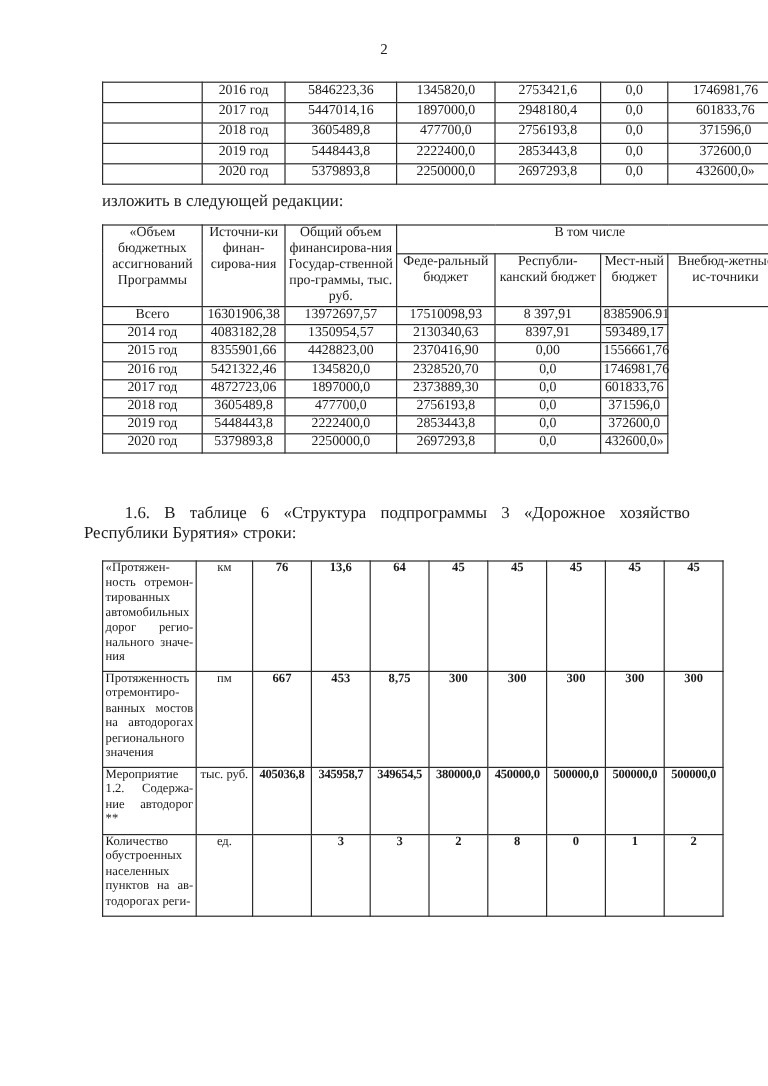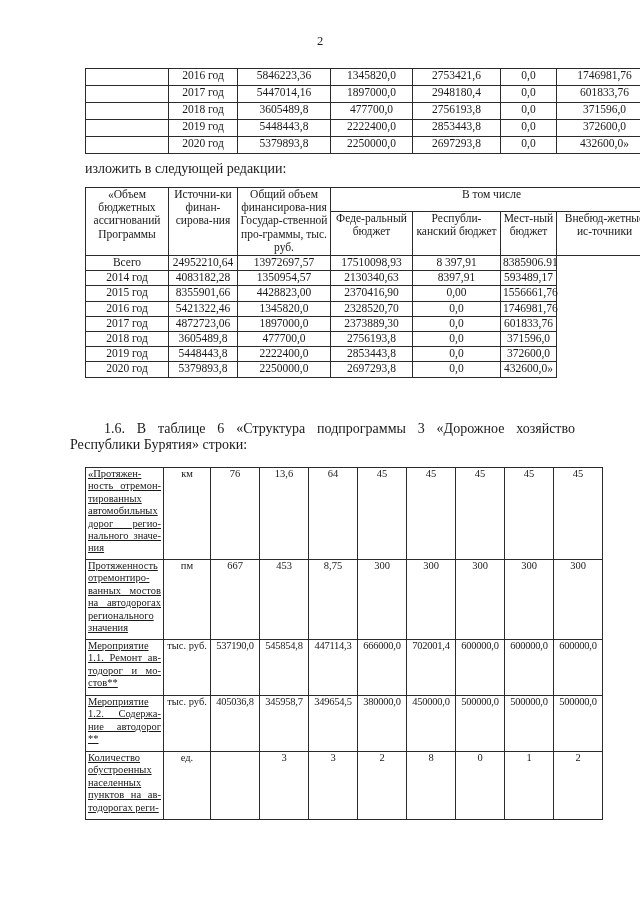--- a/index.html
+++ b/index.html
@@ -90,26 +90,27 @@
 
   
   #table3 {
     left: 85px;
     top: 467px;
     width: 517px;
     font-size: 10.5px;
     line-height: 12.4px;
   }
   #table3 td { vertical-align: top; }
-  #table3 td.lbl { white-space: normal; text-align: justify; text-align-last: left; text-decoration: underline; }
+  #table3 td.lbl { white-space: normal; text-align: justify; text-align-last: left; }
   #table3 td.num {
     text-align: center;
     white-space: nowrap;
     overflow: visible;
     padding: 0 0 1px 0;
+    font-weight: bold;
   }
   #table3 td.unit { text-align: center; white-space: normal; }
   .tight { letter-spacing: -0.25px; }
 </style>
 </head>
 <body>
 
 <div class="page">
 
   <div class="page-number">2</div>
@@ -194,21 +195,21 @@
       </tr>
       <tr>
         <td class="hdr">Феде-ральный бюджет</td>
         <td class="hdr">Республи-канский бюджет</td>
         <td class="hdr">Мест-ный бюджет</td>
         <td class="hdr">Внебюд-жетные ис-точники</td>
       </tr>
 
       <tr>
         <td class="l">Всего</td>
-        <td class="c">24952210,64</td>
+        <td class="c">16301906,38</td>
         <td class="c">13972697,57</td>
         <td class="c">17510098,93</td>
         <td class="c">8 397,91</td>
         <td class="c">8385906.91</td>
       </tr>
       <tr>
         <td class="l">2014 год</td>
         <td class="c">4083182,28</td>
         <td class="c">1350954,57</td>
         <td class="c">2130340,63</td>
@@ -298,32 +299,20 @@
         <td class="lbl" style="height:78px">Протяженность отремонтиро-ванных мостов на автодорогах регионального значения</td>
         <td class="unit">пм</td>
         <td class="num">667</td>
         <td class="num">453</td>
         <td class="num">8,75</td>
         <td class="num">300</td>
         <td class="num">300</td>
         <td class="num">300</td>
         <td class="num">300</td>
         <td class="num">300</td>
-      </tr>
-      <tr>
-        <td class="lbl" style="height:54px">Мероприятие 1.1. Ремонт ав-тодорог и мо-стов**</td>
-        <td class="unit">тыс. руб.</td>
-        <td class="num tight">537190,0</td>
-        <td class="num tight">545854,8</td>
-        <td class="num tight">447114,3</td>
-        <td class="num tight">666000,0</td>
-        <td class="num tight">702001,4</td>
-        <td class="num tight">600000,0</td>
-        <td class="num tight">600000,0</td>
-        <td class="num tight">600000,0</td>
       </tr>
       <tr>
         <td class="lbl" style="height:54px">Мероприятие 1.2. Содержа-ние автодорог **</td>
         <td class="unit">тыс. руб.</td>
         <td class="num tight">405036,8</td>
         <td class="num tight">345958,7</td>
         <td class="num tight">349654,5</td>
         <td class="num tight">380000,0</td>
         <td class="num tight">450000,0</td>
         <td class="num tight">500000,0</td>

